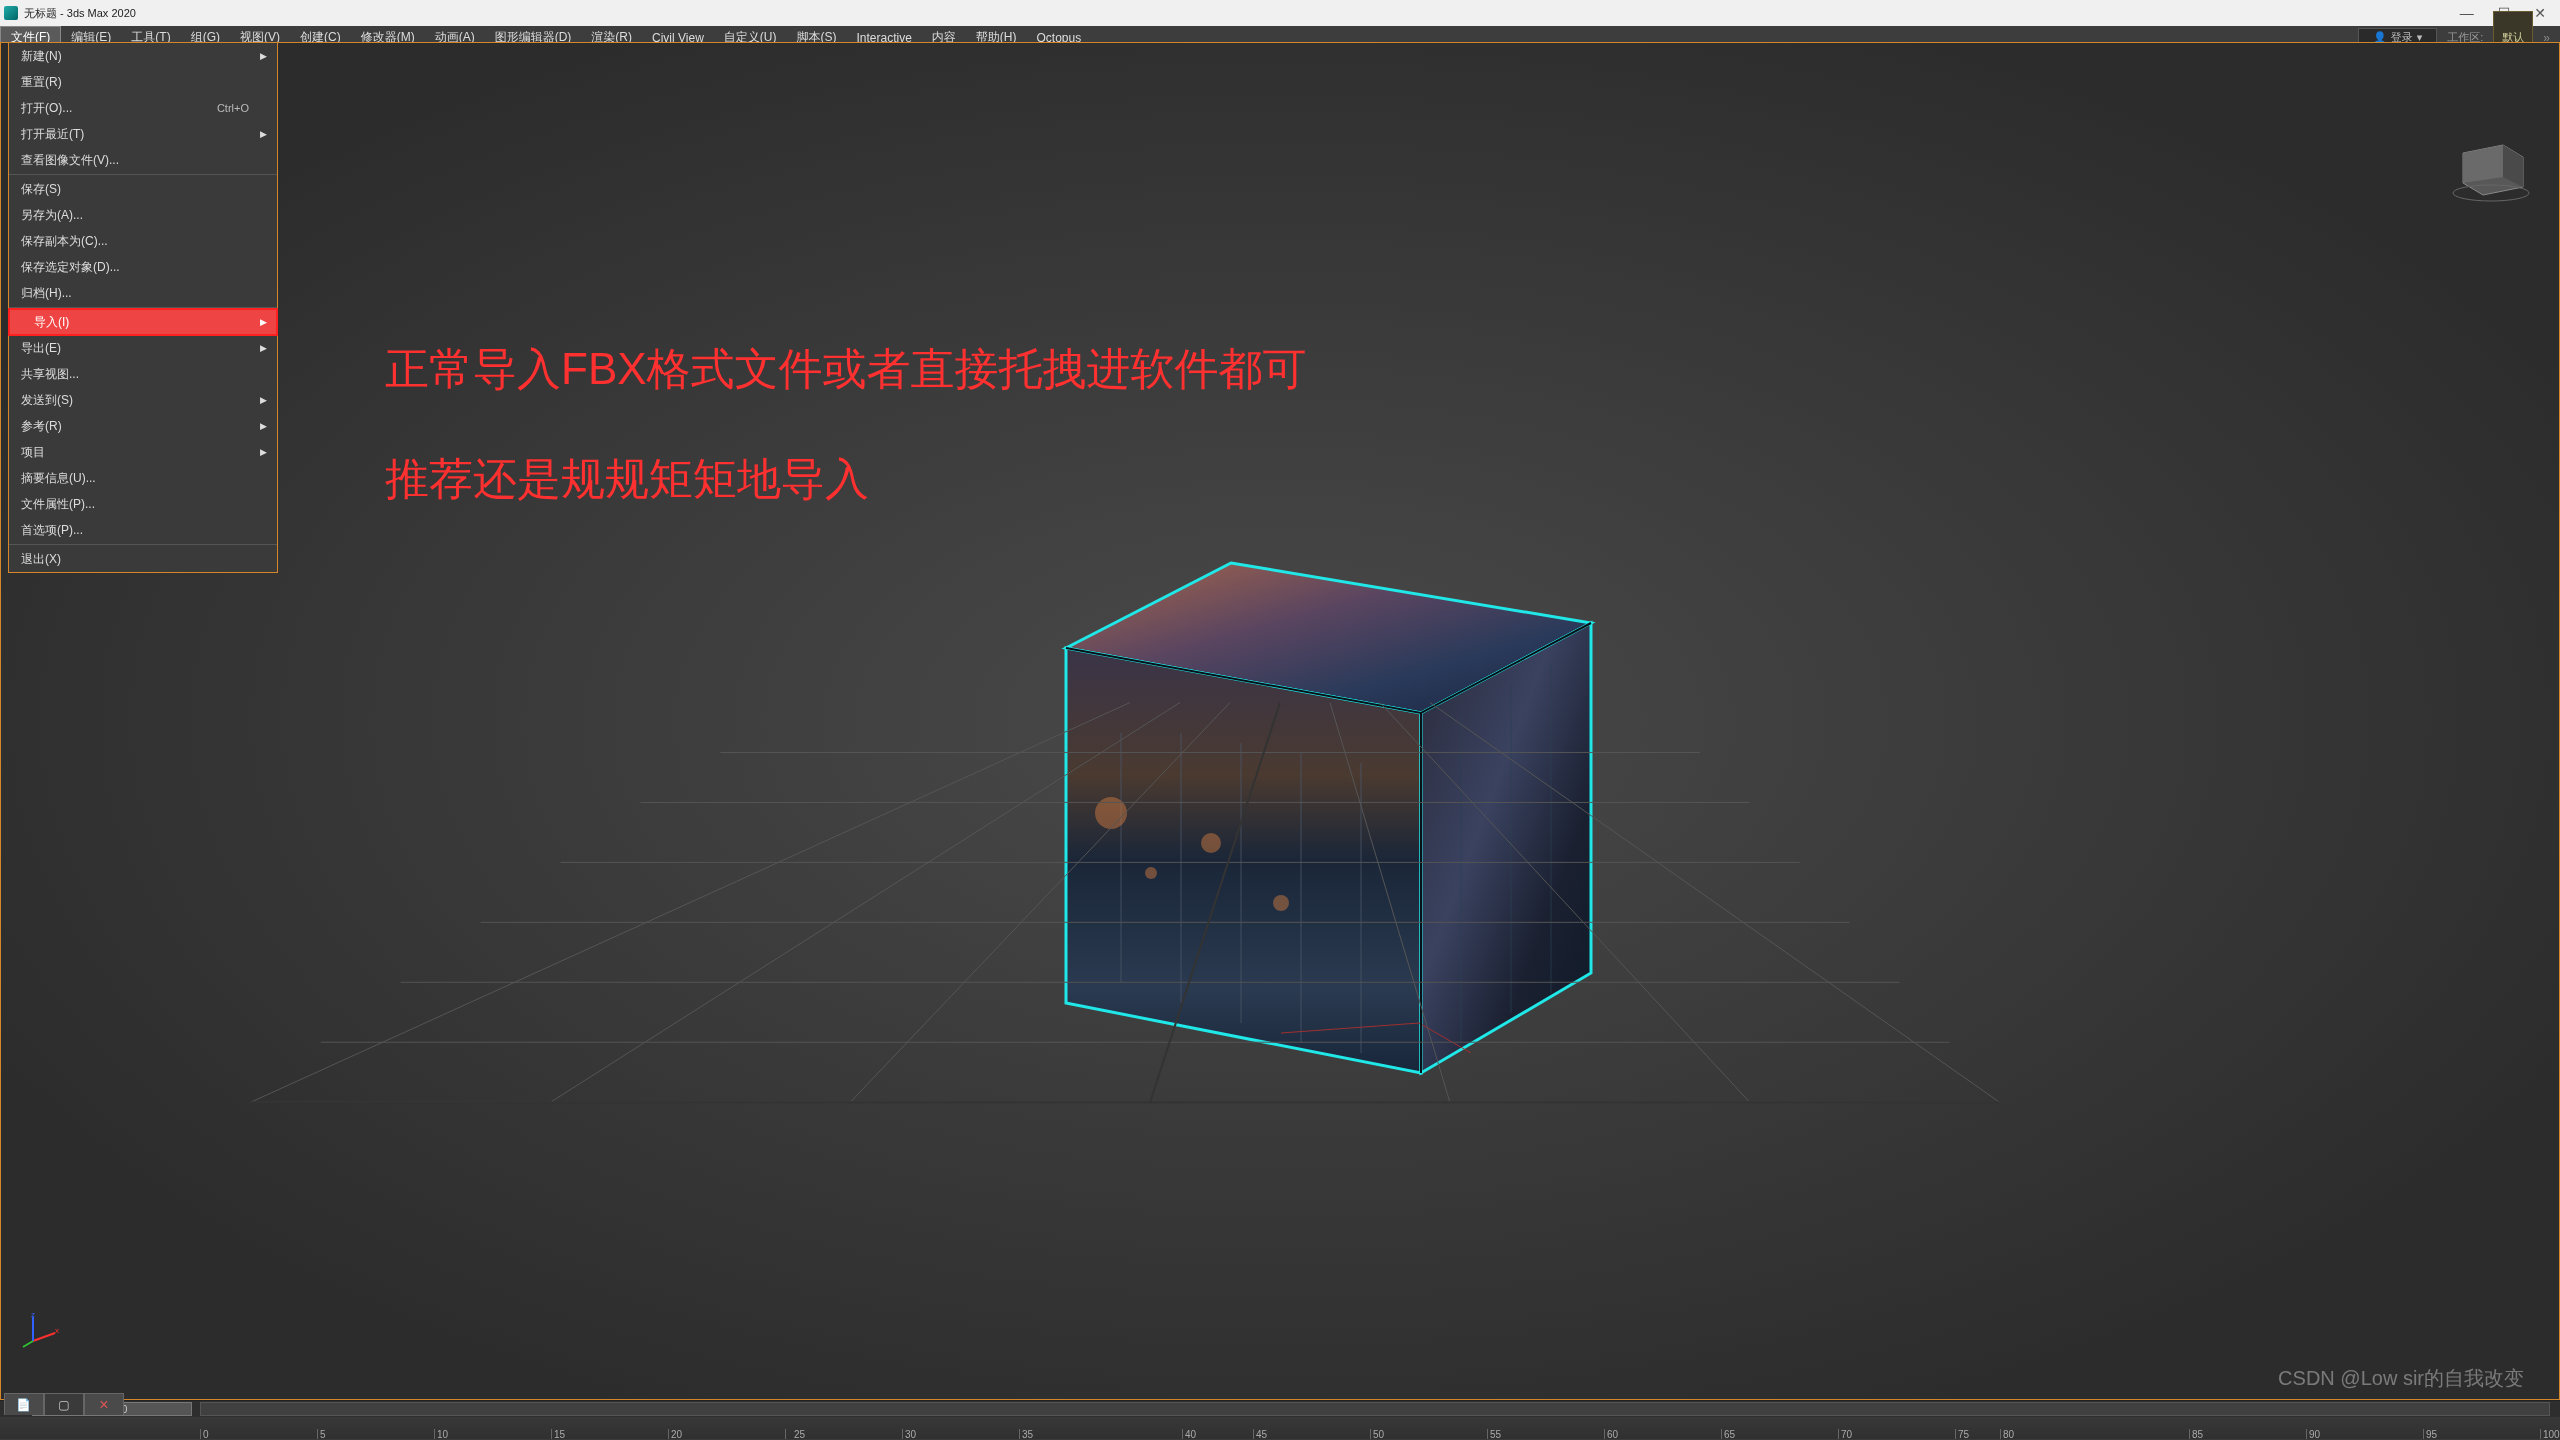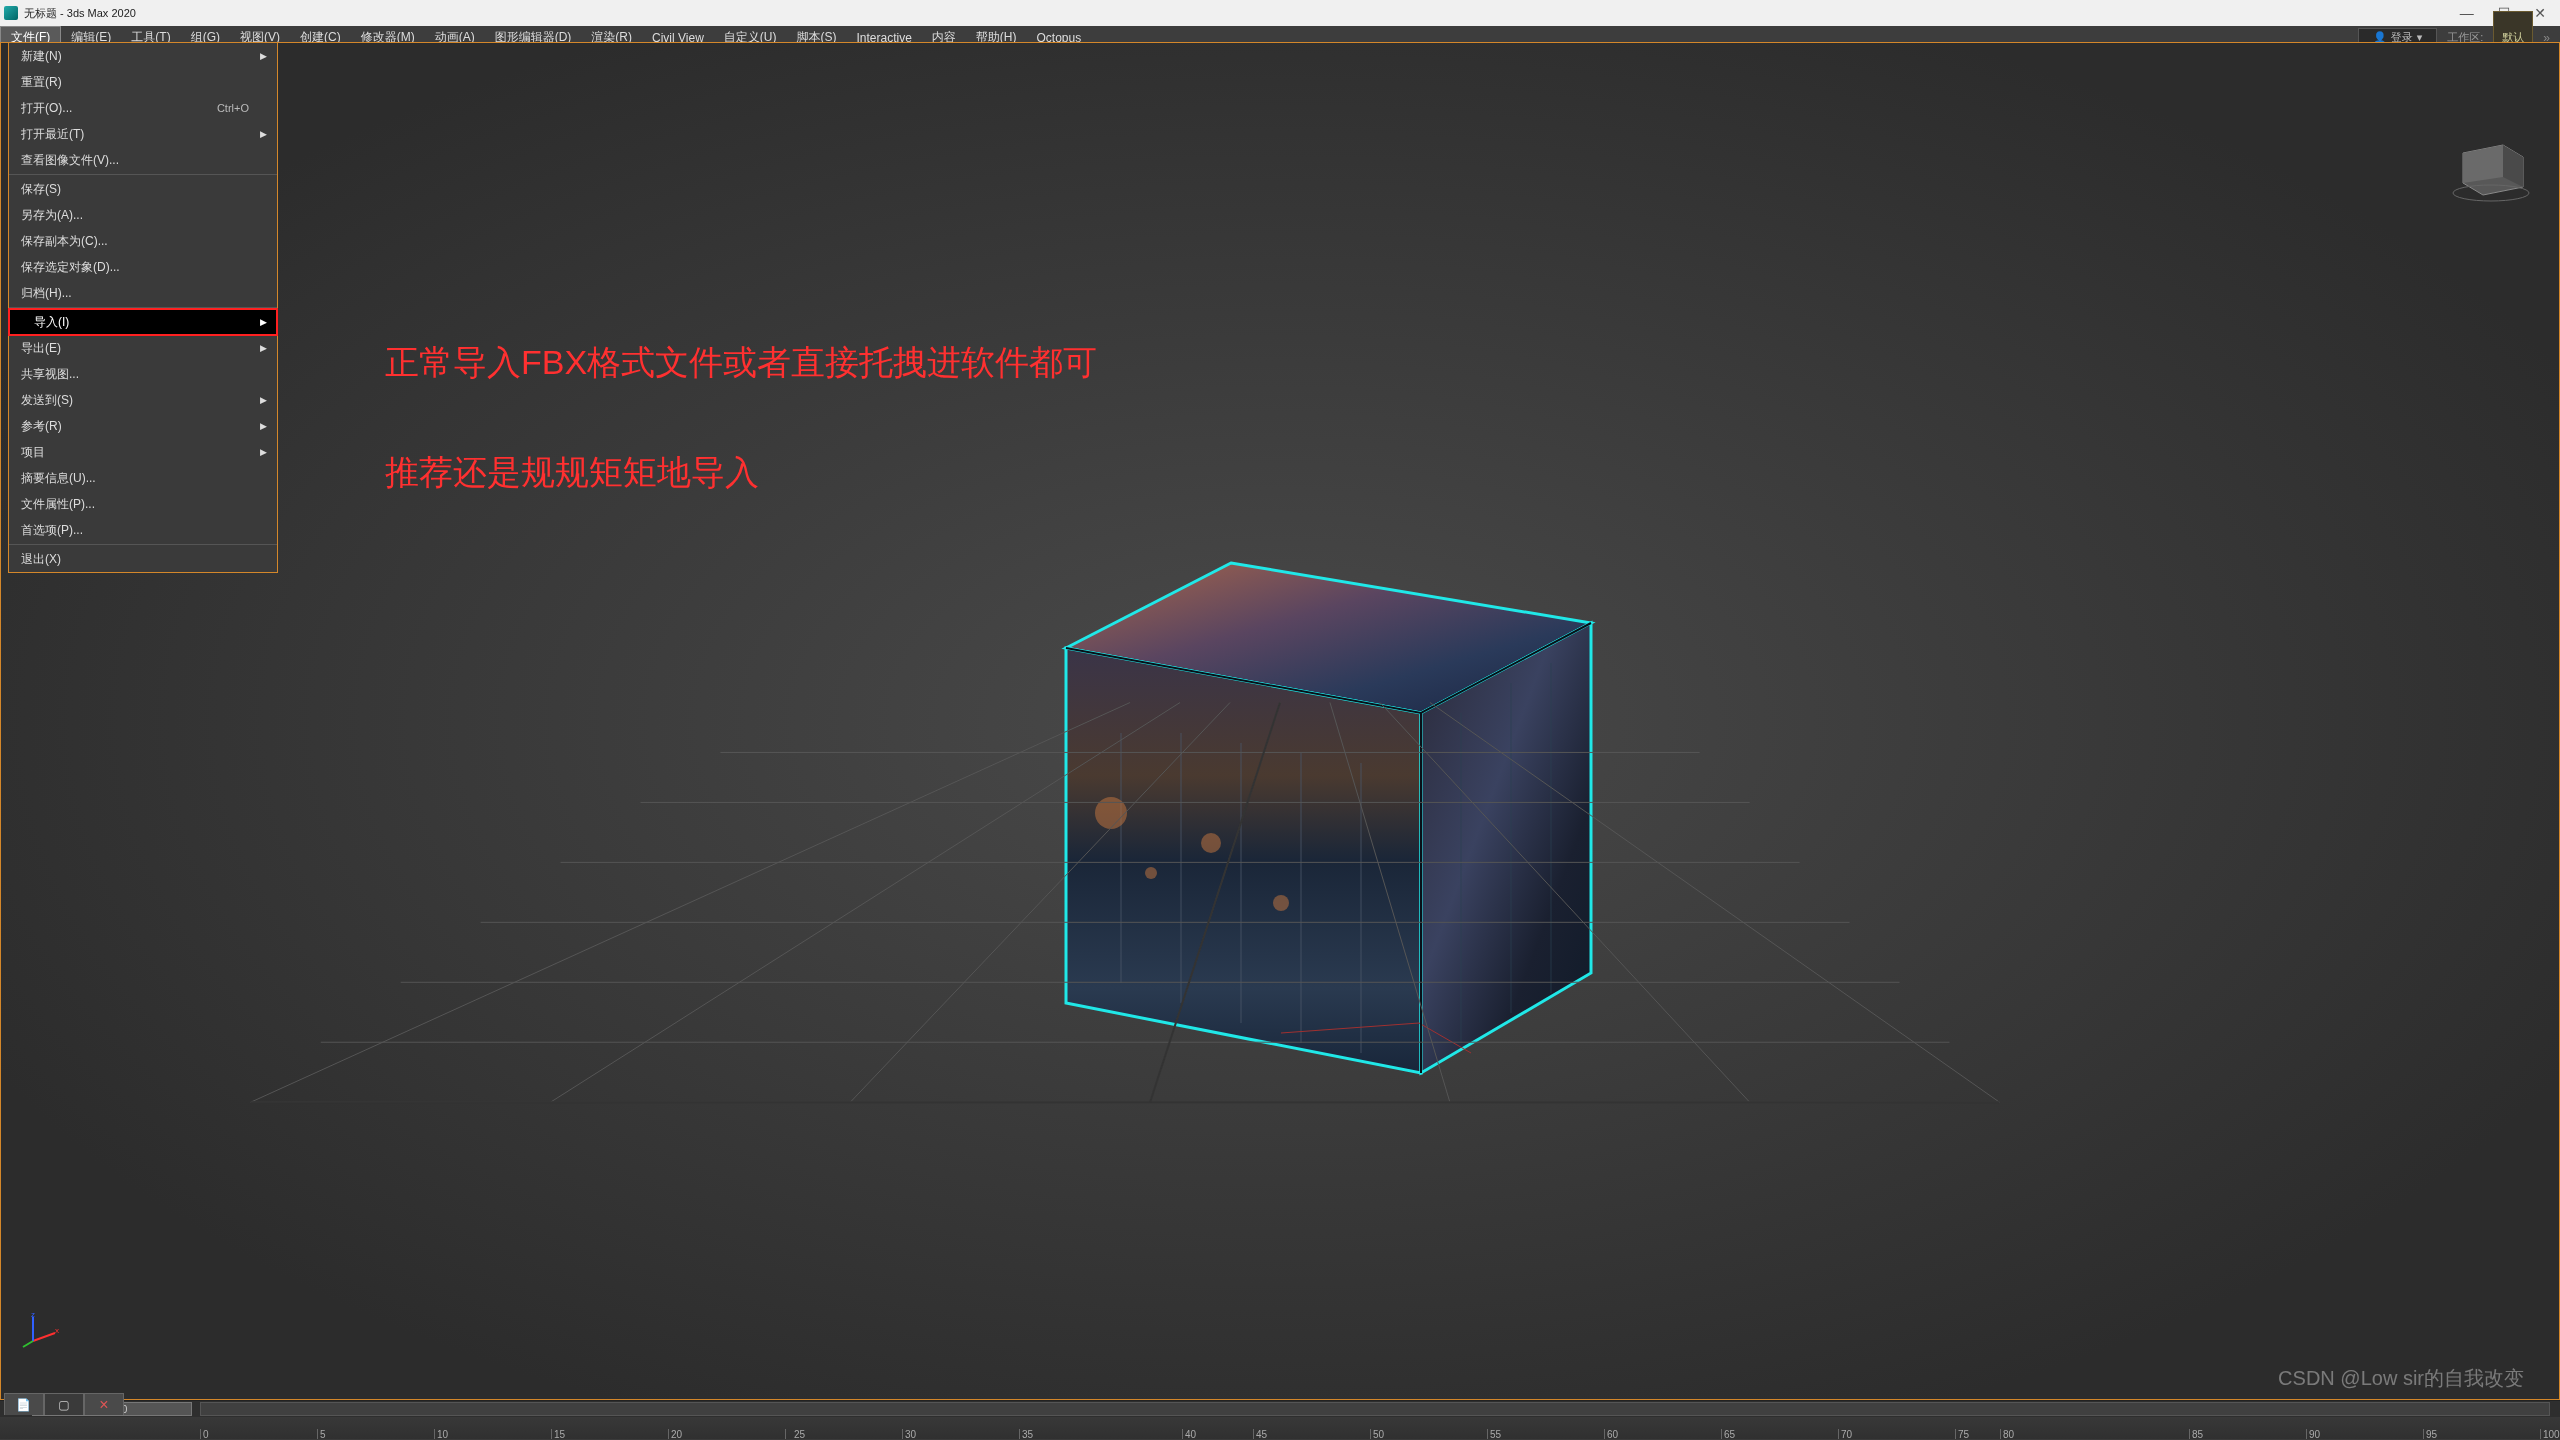--- a/index.html
+++ b/index.html
@@ -13,29 +13,29 @@
   .menu-bar { height: 24px; background: #3d3d3d; border-bottom: 1px solid #222; display: flex; align-items: center; font-size: 12px; }
   .menu-item { padding: 0 10px; height: 100%; display: flex; align-items: center; cursor: pointer; color: #ddd; }
   .menu-item.active { background: #5a5a5a; border: 1px solid #888; color: #fff; }
   .menu-right { margin-left: auto; display: flex; align-items: center; gap: 10px; padding-right: 10px; }
   .login-box { background: #2a2a2a; border: 1px solid #555; padding: 1px 14px; font-size: 11px; color: #bbb; display:flex; align-items:center; gap:4px;}
   .workspace-label { font-size: 11px; color: #999; }
   .workspace-sel { background: #3a3628; border: 1px solid #6a5a30; padding: 18px 8px; font-size: 11px; color: #cc9; }
   
   .dropdown { position: absolute; top: 42px; left: 8px; width: 270px; background: #3a3a3a; border: 1px solid #d4872a; z-index: 100; font-size: 12px; }
   .dropdown-item { padding: 2px 28px 2px 12px; color: #ddd; cursor: pointer; position: relative; display: flex; align-items: center; height: 26px; }
-  .dropdown-item.highlighted { background: #000000; color: #fff; padding-left: 25px; }
+  .dropdown-item.highlighted { background: #ef4444; color: #fff; padding-left: 25px; }
   .dropdown-item.red-border { outline: 2px solid #ff2020; outline-offset: -1px; }
   .dropdown-item .shortcut { margin-left: auto; color: #bbb; font-size: 11px; }
   .dropdown-item .arrow { position: absolute; right: 10px; font-size: 9px; }
   .dropdown-sep { height: 1px; background: #555; margin: 1px 0; }
   
   .viewport { position: absolute; top: 42px; left: 0; right: 0; bottom: 40px; background: radial-gradient(ellipse at center, #4a4a4a 0%, #2c2c2c 80%); border: 1px solid #d4872a; }
   
-  .annotation { position: absolute; color: #ff3030; font-size: 34px; font-weight: 500; z-index: 50; }
+  .annotation { position: absolute; color: #ff3030; font-size: 44px; font-weight: 500; z-index: 50; }
   
   .cube-container { position: absolute; left: 1020px; top: 510px; width: 580px; height: 560px; }
   
   .axis-gizmo { position: absolute; left: 20px; bottom: 50px; width: 40px; height: 40px; z-index: 30;}
   
   .grid-floor { position: absolute; inset: 0; z-index: 1; }
   
   .timeline { position: absolute; bottom: 0; left: 0; right: 0; height: 40px; background: #3a3a3a; border-top: 1px solid #222; }
   .time-slider-row { height: 16px; background: #2e2e2e; position: relative; display:flex; align-items:center;}
   .time-handle { position: absolute; left: 32px; width: 160px; height: 14px; background: #555; border: 1px solid #777; font-size: 10px; color: #ccc; display:flex; align-items:center; justify-content:center;}

